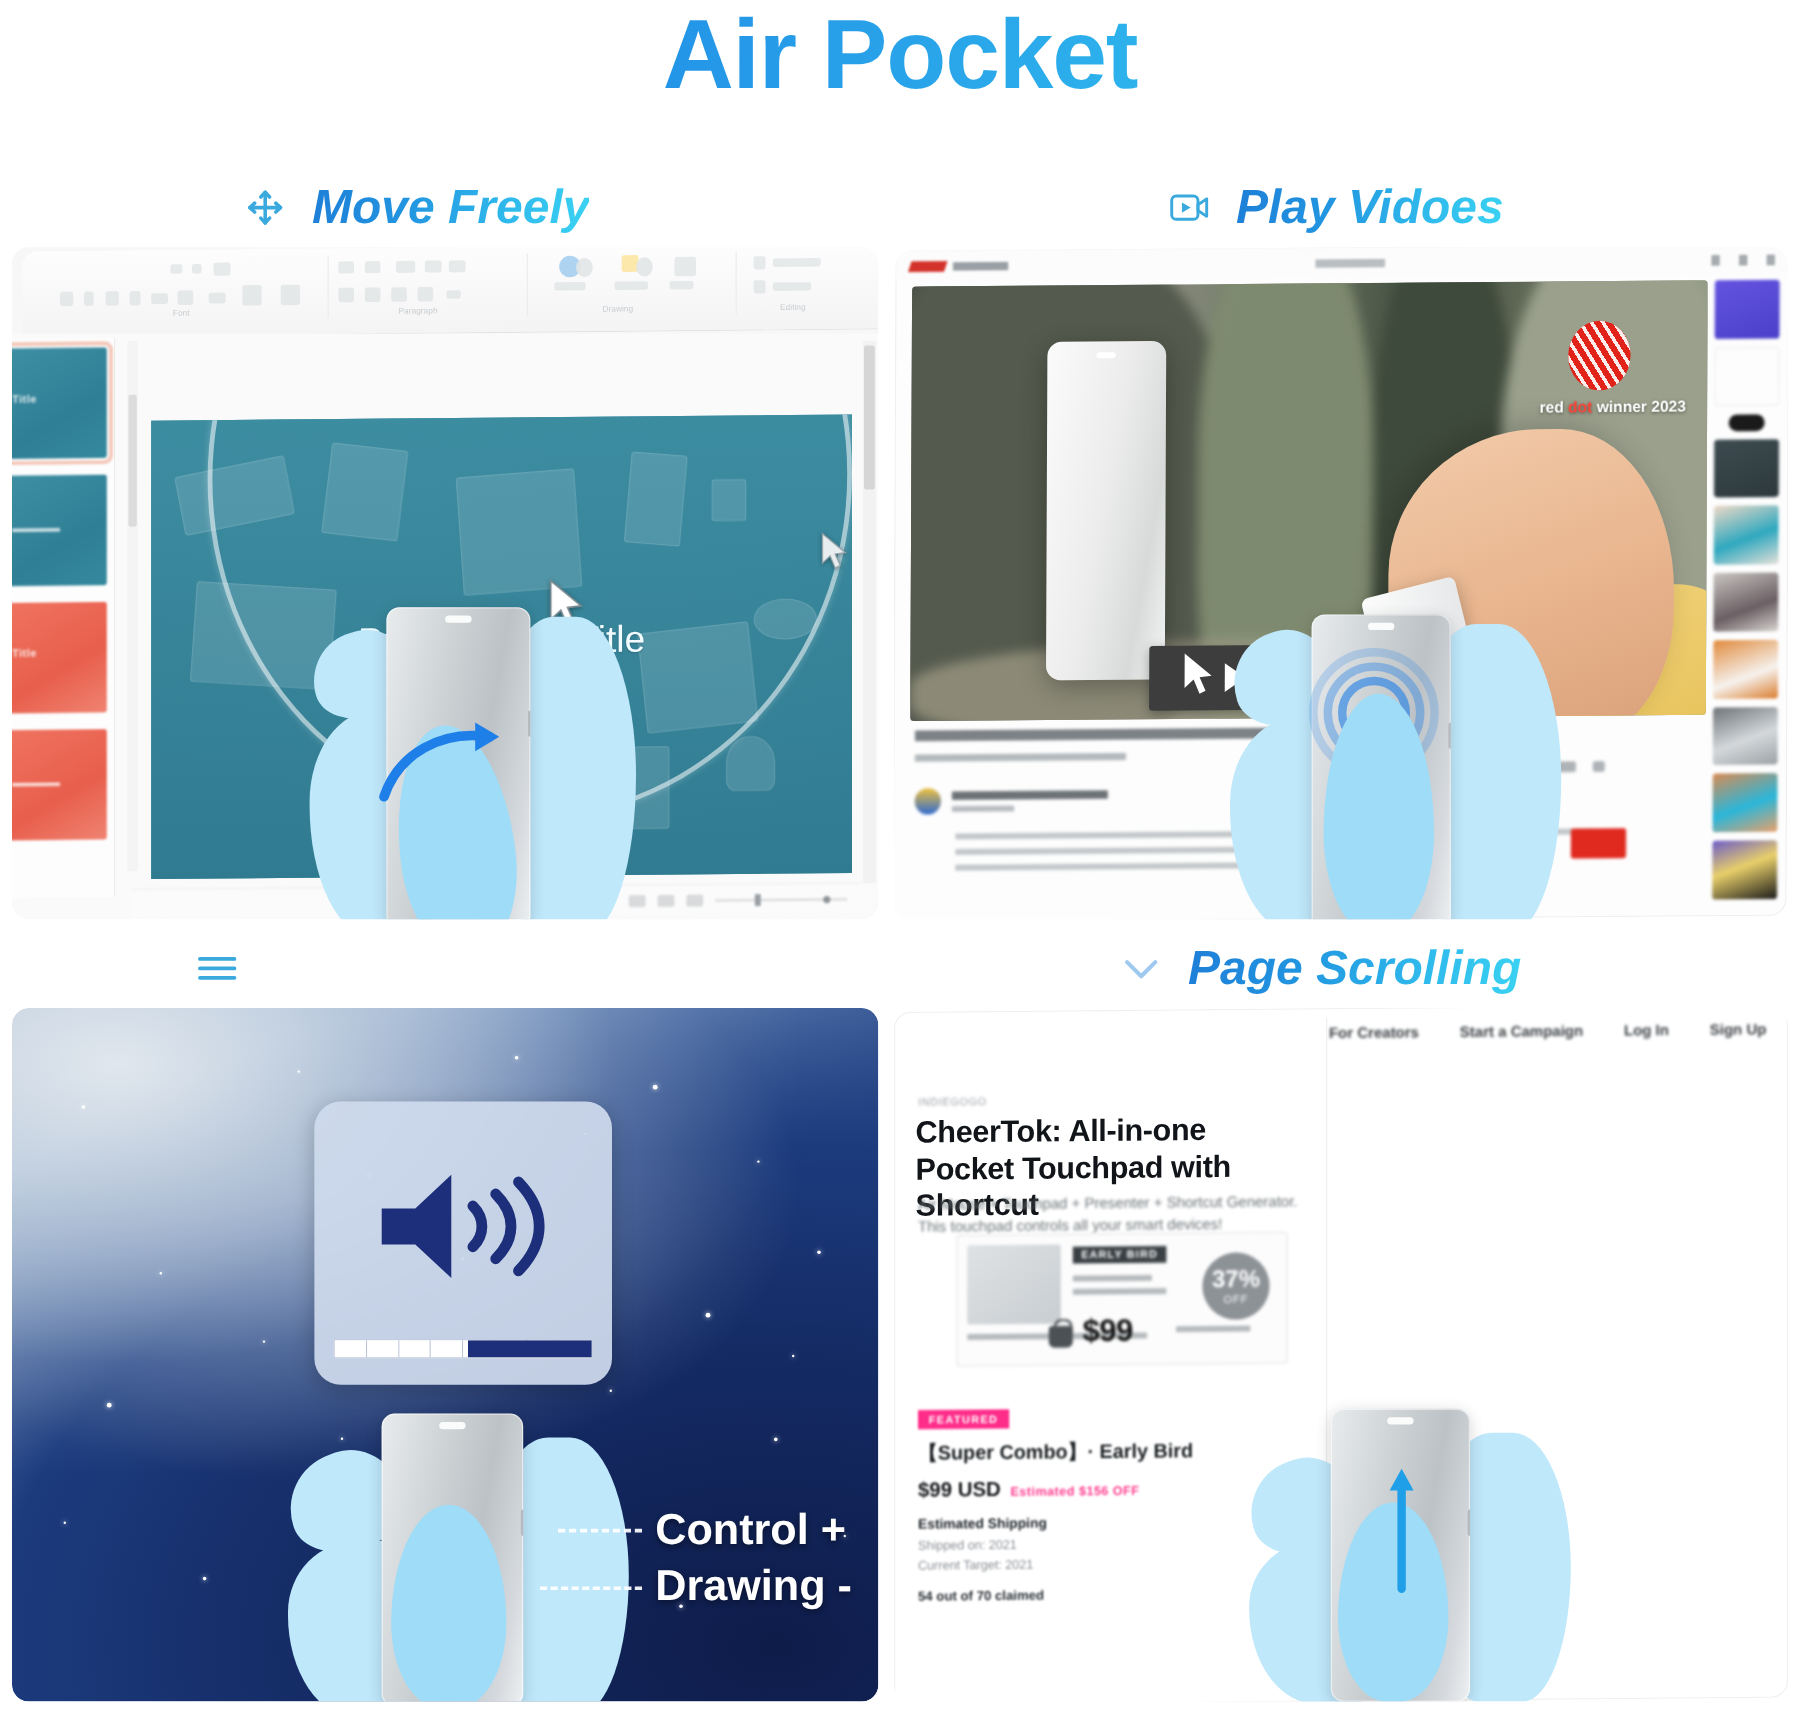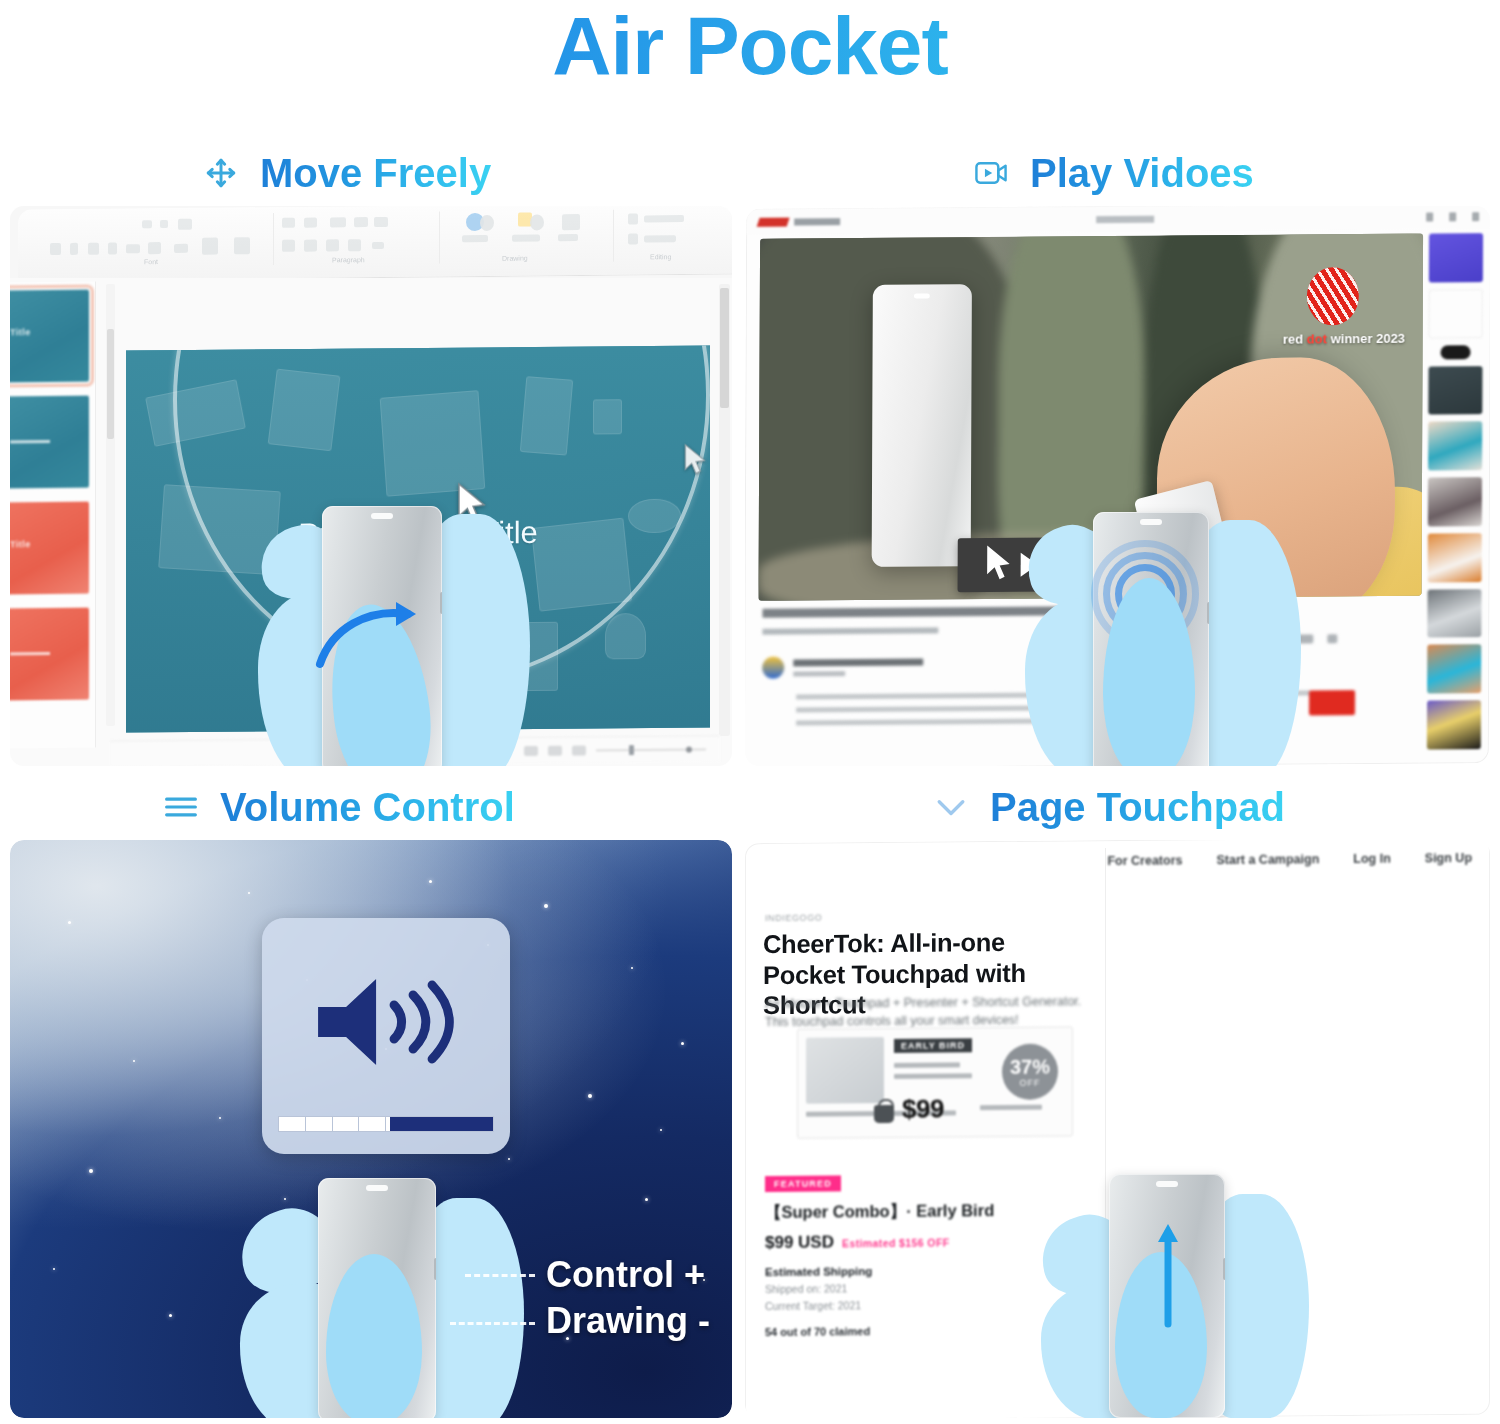--- a/index.html
+++ b/index.html
@@ -52,20 +52,21 @@
     justify-content: center;
     width: 42px; height: 42px;
     margin-right: 18px;
     color: #3aa9dd;
     flex: 0 0 auto;
   }
   .feat-icon svg { display: block; }
   .feat-label {
     font-size: 40px;
     font-weight: bold;
+    font-style: italic;
     letter-spacing: 0px;
     background: linear-gradient(95deg, #1e7fd8 0%, #2296e0 35%, #2fb9ec 70%, #3ad2f2 100%);
     -webkit-background-clip: text;
     background-clip: text;
     color: transparent;
     -webkit-text-fill-color: transparent;
     white-space: nowrap;
   }
   .head-ml-1 { padding-left: 190px; }
   .head-ml-2 { padding-left: 225px; }
@@ -879,21 +880,20 @@
   </div>
 
   <div class="cell cell-bl">
 
     <div class="feat-head head-ml-3">
       <span class="feat-icon">
         <svg width="34" height="26" viewBox="0 0 26 18" stroke="currentColor" stroke-width="2.4" stroke-linecap="round">
           <path d="M2 3h22M2 9h22M2 15h22"></path>
         </svg>
       </span>
-      <span class="feat-label">Volume Control</span>
     </div>
 
     <div class="panel panel-bl">
       <div class="galaxy">
         <div class="stars">
           <span class="star" style="left:8%;  top:14%; width:3px;height:3px;"></span>
           <span class="star" style="left:17%; top:38%; width:2px;height:2px;"></span>
           <span class="star" style="left:11%; top:57%; width:4px;height:4px;"></span>
           <span class="star" style="left:6%;  top:74%; width:2px;height:2px;"></span>
           <span class="star" style="left:22%; top:82%; width:3px;height:3px;"></span>
@@ -963,21 +963,21 @@
   </div>
 
   <div class="cell cell-br">
 
     <div class="feat-head head-ml-4">
       <span class="feat-icon">
         <svg width="34" height="24" viewBox="0 0 26 18" fill="none" stroke="#9fc9ee" stroke-width="2.6" stroke-linecap="round" stroke-linejoin="round">
           <path d="M4 5 L13 14 L22 5"></path>
         </svg>
       </span>
-      <span class="feat-label">Page Touchpad</span>
+      <span class="feat-label">Page Scrolling</span>
     </div>
 
     <div class="panel panel-br">
       <div class="ks">
 
         <div class="ks-nav">
           <span>For Creators</span>
           <span>Start a Campaign</span>
           <span>Log In</span>
           <span>Sign Up</span>

